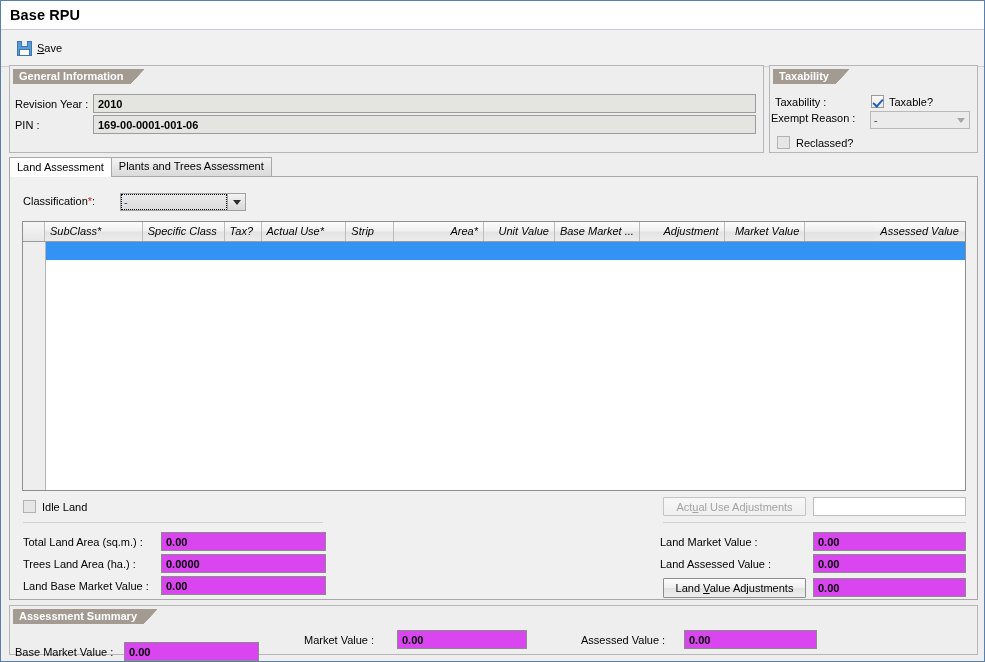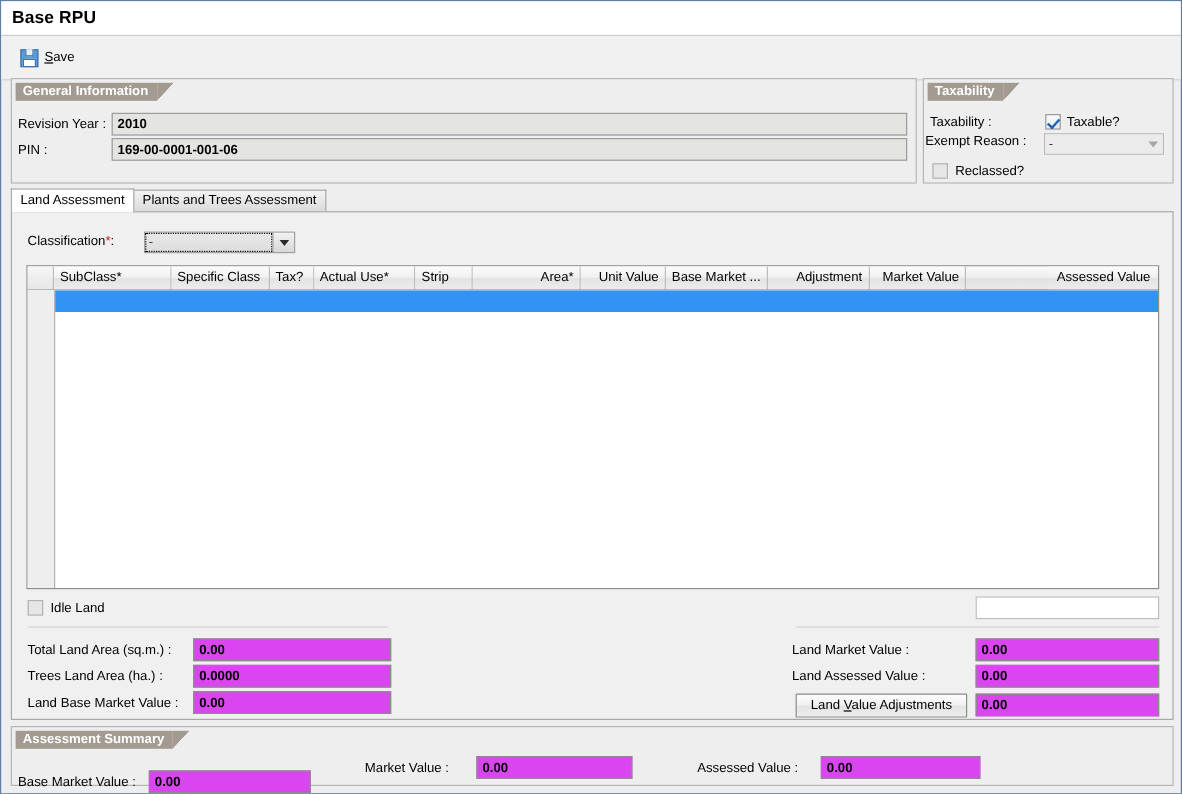--- a/index.html
+++ b/index.html
@@ -214,21 +214,21 @@
   }
   .combo.disabled .field { color: #3a3a3a; background: #ebebeb; }
   .combo.disabled .arrowbtn .caret { border-top-color: #a6a6a6; }
   .combo.disabled .arrowbtn { background: #ebebeb; border-left: none; }
   .combo.disabled { border: 1px solid #b9b9b9; background: #ebebeb; }
 
   
   .tabstrip {
     position: absolute;
     display: flex;
-    align-items: flex-end;
+    align-items: flex-start;
     height: 20px;
   }
   .tab {
     box-sizing: border-box;
     height: 19px;
     line-height: 17px;
     padding: 0 7px;
     font-size: 11px;
     border: 1px solid #a8a8a8;
     border-bottom: none;
@@ -266,20 +266,21 @@
   }
   .gh {
     box-sizing: border-box;
     border-right: 1px solid #bdbdbd;
     font-size: 11px;
     line-height: 18px;
     padding: 0 5px;
     white-space: nowrap;
     overflow: hidden;
     background: linear-gradient(to bottom, #fcfcfc 0%, #f0f0f0 48%, #e3e3e3 52%, #ececec 100%);
+    font-style: italic;
   }
   .gh.r { text-align: right; }
   .gh.c { text-align: center; }
   .gh.corner { background: linear-gradient(to bottom, #f6f6f6, #e6e6e6); }
   .grid-body { position: relative; background: #ffffff; }
   .grid-gutter {
     position: absolute;
     left: 0; top: 0; bottom: 0;
     width: 22px;
     background: #eeeeee;
@@ -419,20 +420,23 @@
       <div class="grid-gutter"></div>
       <div class="grid-row-selected"></div>
     </div>
   </div>
 
   <div class="cbx-row" style="left:22px; top:499px;">
     <span class="cbx flat"></span>
     <span class="cbx-label">Idle Land</span>
   </div>
 
+  <div class="btn disabled" style="left:662px; top:496px; width:143px; height:19px; line-height:18px;">
+    <span>Act<u>u</u>al Use Adjustments</span>
+  </div>
   <div class="fbox empty" style="position:absolute; left:812px; top:496px; width:153px; height:19px;"></div>
 
   <div class="hr" style="left:22px; top:521px; width:300px;"></div>
   <div class="hr" style="left:662px; top:521px; width:303px;"></div>
 
   <div class="frow" style="left:22px; top:531px;">
     <span class="flabel" style="width:138px;">Total Land Area (sq.m.) :</span>
     <span class="fbox num" style="width:165px; height:19px;">0.00</span>
   </div>
   <div class="frow" style="left:22px; top:553px;">

